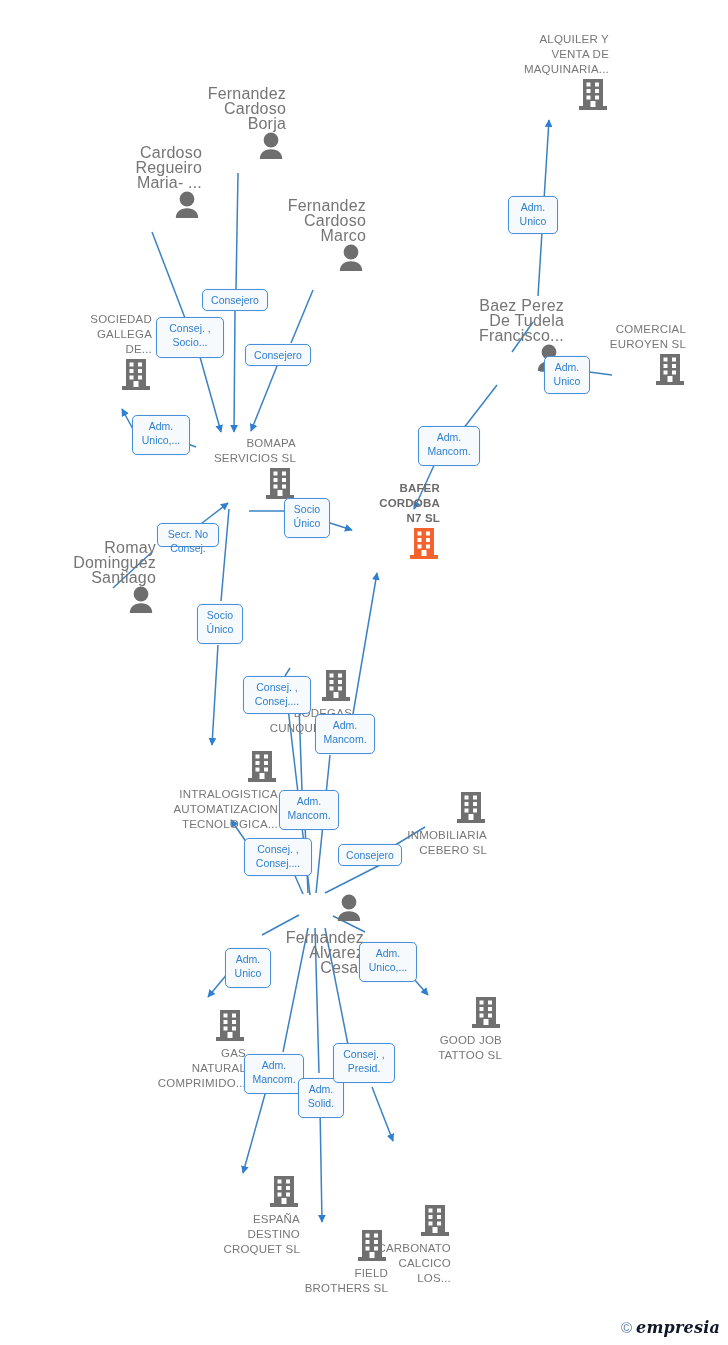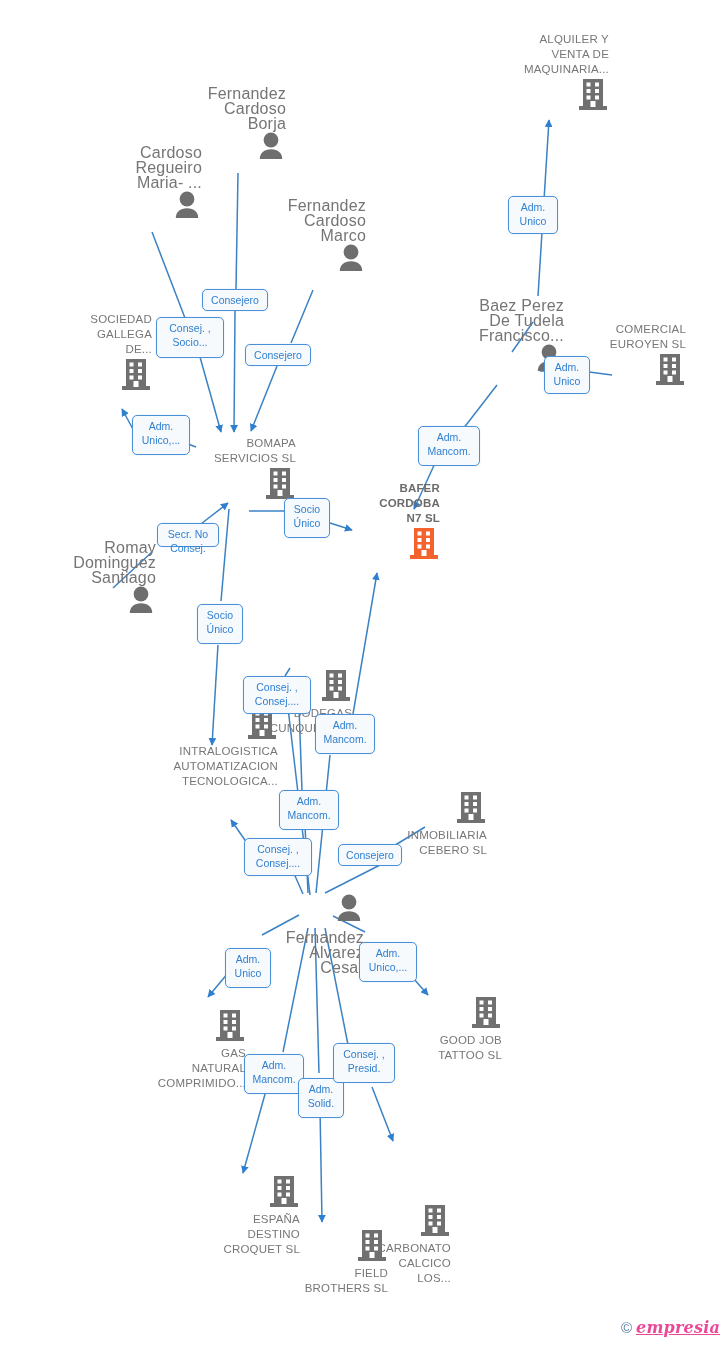--- a/index.html
+++ b/index.html
@@ -40,22 +40,22 @@
   }
 
   
   #watermark{
     position:absolute;right:8px;bottom:8px;
     display:flex;align-items:center;gap:4px;
     font-size:15px;
   }
   #watermark .copy{color:#5b7fa6;font-size:15px;}
   #watermark .brand{
-    color:#ec4899;font-style:italic;font-weight:bold;
-    font-family:"DejaVu Serif", serif;font-size:16px;letter-spacing:.2px;text-decoration:underline;
+    color:#0f172a;font-style:italic;font-weight:bold;
+    font-family:"DejaVu Serif", serif;font-size:16px;letter-spacing:.2px;
   }
 </style>
 </head>
 <body>
 
 <div id="graph">
 
   <svg class="edges" viewBox="0 0 728 1345" xmlns="http://www.w3.org/2000/svg">
     <defs>
       <marker id="ah" viewBox="0 0 10 10" refX="9" refY="5" markerWidth="5.2" markerHeight="5.2" orient="auto-start-reverse">
@@ -324,21 +324,21 @@
         <rect x="9.5" y="18.5" width="4" height="4"></rect>
             <rect x="18" y="18.5" width="4" height="4"></rect>
         <rect x="13.5" y="24" width="5" height="6"></rect>
       </g>
         </svg>
     </span>
     <div class="caption">BODEGAS
 CUNQUEIRO...</div>
   </div>
 
-  <div class="node company" style="left:146px;top:706px;width:132px;">
+  <div class="node company" style="left:146px;top:749px;width:132px;">
     <span class="icon">
       <svg width="32" height="34" viewBox="0 0 32 34">
           <g fill="#707070">
         <rect x="6" y="2" width="20" height="28"></rect>
             <rect x="2" y="29" width="28" height="4"></rect>
       </g>
           <g fill="#ffffff">
         <rect x="9.5" y="5.5" width="4" height="4"></rect>
             <rect x="18" y="5.5" width="4" height="4"></rect>
         <rect x="9.5" y="12" width="4" height="4"></rect>

